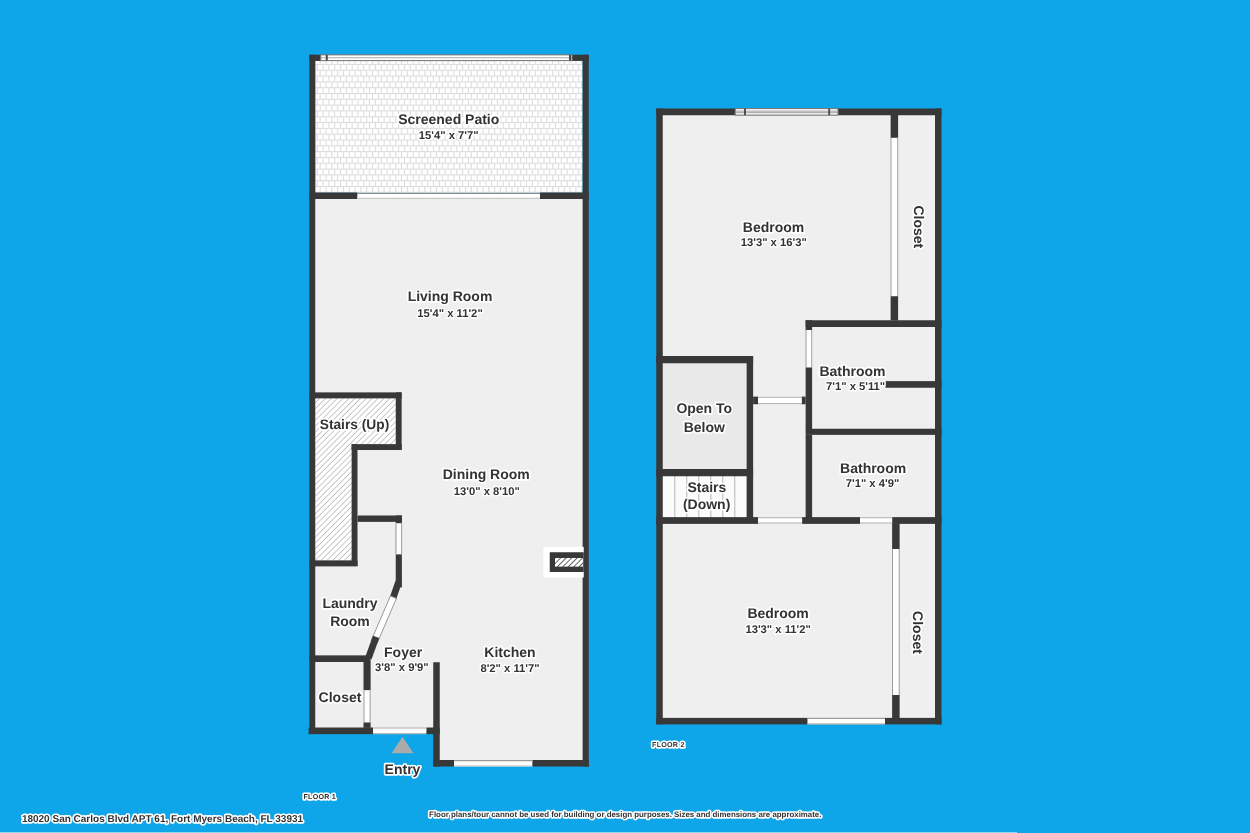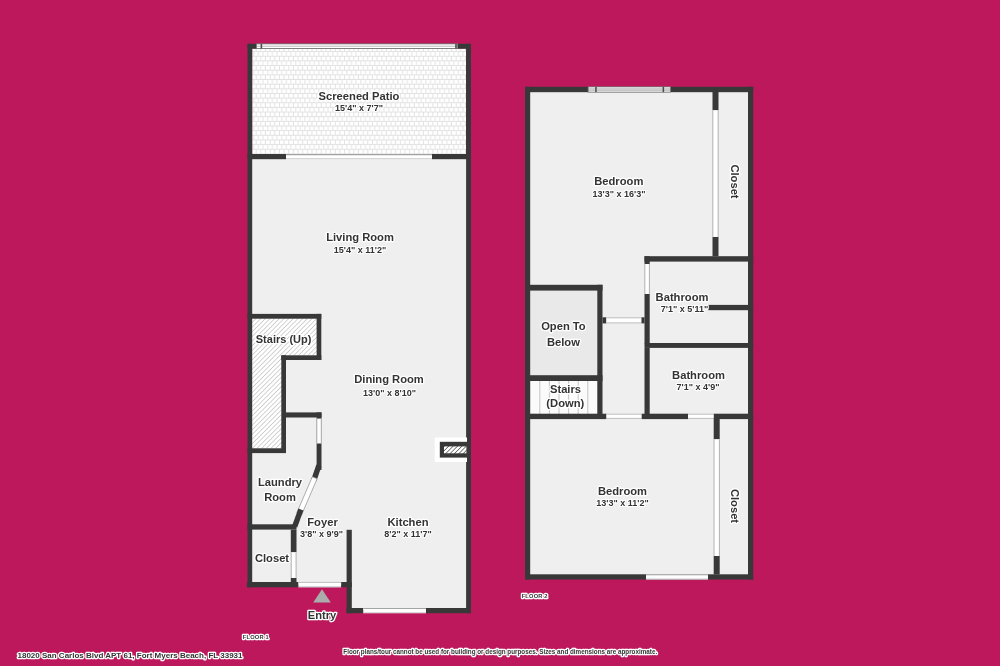--- a/index.html
+++ b/index.html
@@ -1,16 +1,16 @@
 <!DOCTYPE html>
 <html><head>
 <meta charset="utf-8">
 <style>
   html,body{margin:0;padding:0;background:#ffffff;-webkit-font-smoothing:antialiased;}
-  .page{position:relative;width:1000px;height:666px;background:#be185d;overflow:hidden;
+  .page{position:relative;width:1000px;height:666px;background:#0ea5e9;overflow:hidden;
         font-family:"Liberation Sans",sans-serif;}
   svg text{font-family:"Liberation Sans",sans-serif;font-weight:bold;fill:#333333;
            paint-order:stroke;stroke:#ffffff;stroke-width:2.6px;stroke-linejoin:round;}
   svg text.dim{stroke-width:2.2px;}
 </style>
 </head>
 <body>
 <div class="page">
 <svg width="1000" height="666" viewBox="0 0 1000 666" xmlns="http://www.w3.org/2000/svg">
 <defs>

